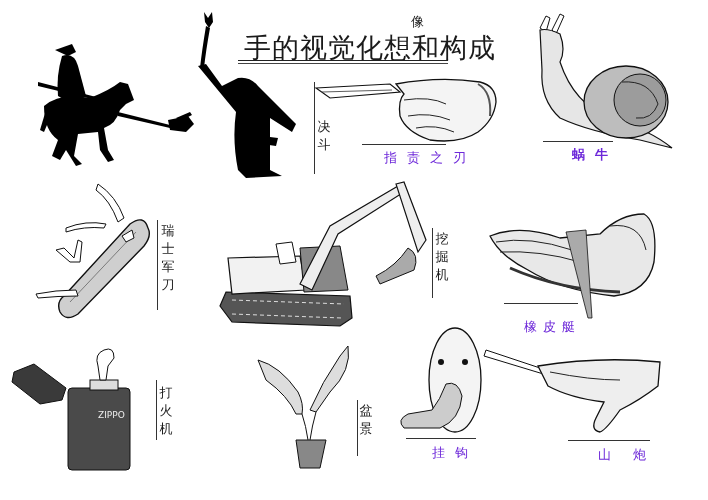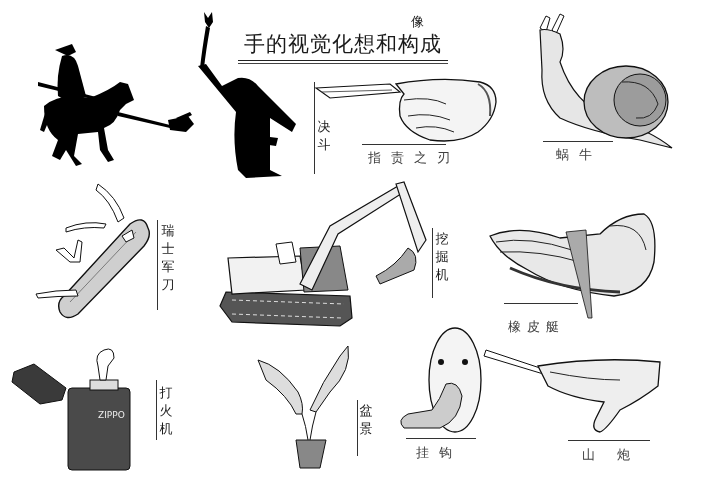--- a/index.html
+++ b/index.html
@@ -1,23 +1,23 @@
 <!DOCTYPE html>
 <html><head>
 <meta charset="utf-8">
 <style>
   html, body { margin:0; padding:0; }
   body { width:708px; height:500px; background:#ffffff; position:relative; overflow:hidden;
          font-family:"DejaVu Sans", sans-serif; color:#111; }
   .abs { position:absolute; }
-  .title { left:244px; top:30px; font-size:21px; letter-spacing:1px; color:#1a1a1a; white-space:nowrap; font-family:"DejaVu Serif", serif; }
+  .title { left:244px; top:30px; font-size:27px; letter-spacing:1px; color:#1a1a1a; white-space:nowrap; font-family:"DejaVu Serif", serif; }
   .title-sup { left:411px; top:13px; font-size:13px; color:#1a1a1a; font-family:"DejaVu Serif", serif; }
   .title-line { left:238px; top:60px; width:210px; height:0; border-top:1.5px solid #222; }
   .title-line2 { left:238px; top:63px; width:210px; height:0; border-top:1px solid #444; }
-  .hlabel { font-size:13px; letter-spacing:10px; white-space:nowrap; color:#404040; font-family:"DejaVu Serif", serif; }
+  .hlabel { font-size:13px; letter-spacing:10px; white-space:nowrap; color:#6d28d9; font-family:"DejaVu Serif", serif;margin-left:16px; }
   .hline { height:0; border-top:1.3px solid #333; }
   .vlabel { font-size:13px; line-height:18px; width:16px; text-align:center; color:#1a1a1a; font-family:"DejaVu Serif", serif; }
   .vline { width:0; border-left:1.3px solid #333; }
   svg { position:absolute; overflow:visible; }
 </style>
 </head>
 <body>
 
 <div class="abs title">
   <span>手的视觉化想</span><span>和构成</span>
@@ -75,21 +75,21 @@
   <svg width="708" height="500" style="left:0;top:0;">
     <path d="M540 28 L546 16 L550 18 L546 32 Z" fill="#fff" stroke="#111"></path>
     <path d="M552 30 L560 14 L564 16 L556 34 Z" fill="#fff" stroke="#111"></path>
     <path d="M540 30 Q548 28 560 34 Q566 50 560 62 Q574 104 610 118 Q650 130 672 148 L640 140 Q590 132 560 118 Q540 100 542 70 Z" fill="#e6e6e6" stroke="#111" stroke-width="1.2"></path>
     <ellipse cx="626" cy="102" rx="42" ry="36" fill="#bdbdbd" stroke="#111" stroke-width="1.3"></ellipse>
     <ellipse cx="640" cy="100" rx="26" ry="26" fill="#9c9c9c" stroke="#111"></ellipse>
     <path d="M622 82 Q650 80 658 104 Q652 120 636 118" fill="none" stroke="#222"></path>
   </svg>
 </div>
 <div class="abs hline" style="left:543px;top:141px;width:70px;"></div>
-<div class="abs hlabel" style="left:556px;top:146px;">蜗牛</div>
+<div class="abs hlabel" style="left:556px;top:146px;font-weight:bold;">蜗牛</div>
 
 <div>
   <svg width="708" height="500" style="left:0;top:0;">
     <path d="M64 296 L130 224 Q144 214 148 228 Q152 236 144 246 L78 314 Q66 322 60 312 Q56 302 64 296 Z" fill="#cfcfcf" stroke="#111" stroke-width="1.4"></path>
     <path d="M70 302 L136 232" stroke="#666" stroke-width="0.8"></path>
     <path d="M122 236 L132 230 L134 238 L126 242 Z" fill="#fff" stroke="#111"></path>
     <path d="M118 222 Q110 200 96 190 L98 184 Q116 196 124 218 Z" fill="#fff" stroke="#111"></path>
     <path d="M104 228 Q84 226 66 232 L66 228 Q86 220 106 224 Z" fill="#fff" stroke="#111"></path>
     <path d="M70 262 L56 250 L64 248 L74 258 L78 240 L82 242 L80 262 Z" fill="#fff" stroke="#111"></path>
     <path d="M76 290 Q56 290 36 294 L38 298 Q58 296 78 296 Z" fill="#fff" stroke="#111"></path>

